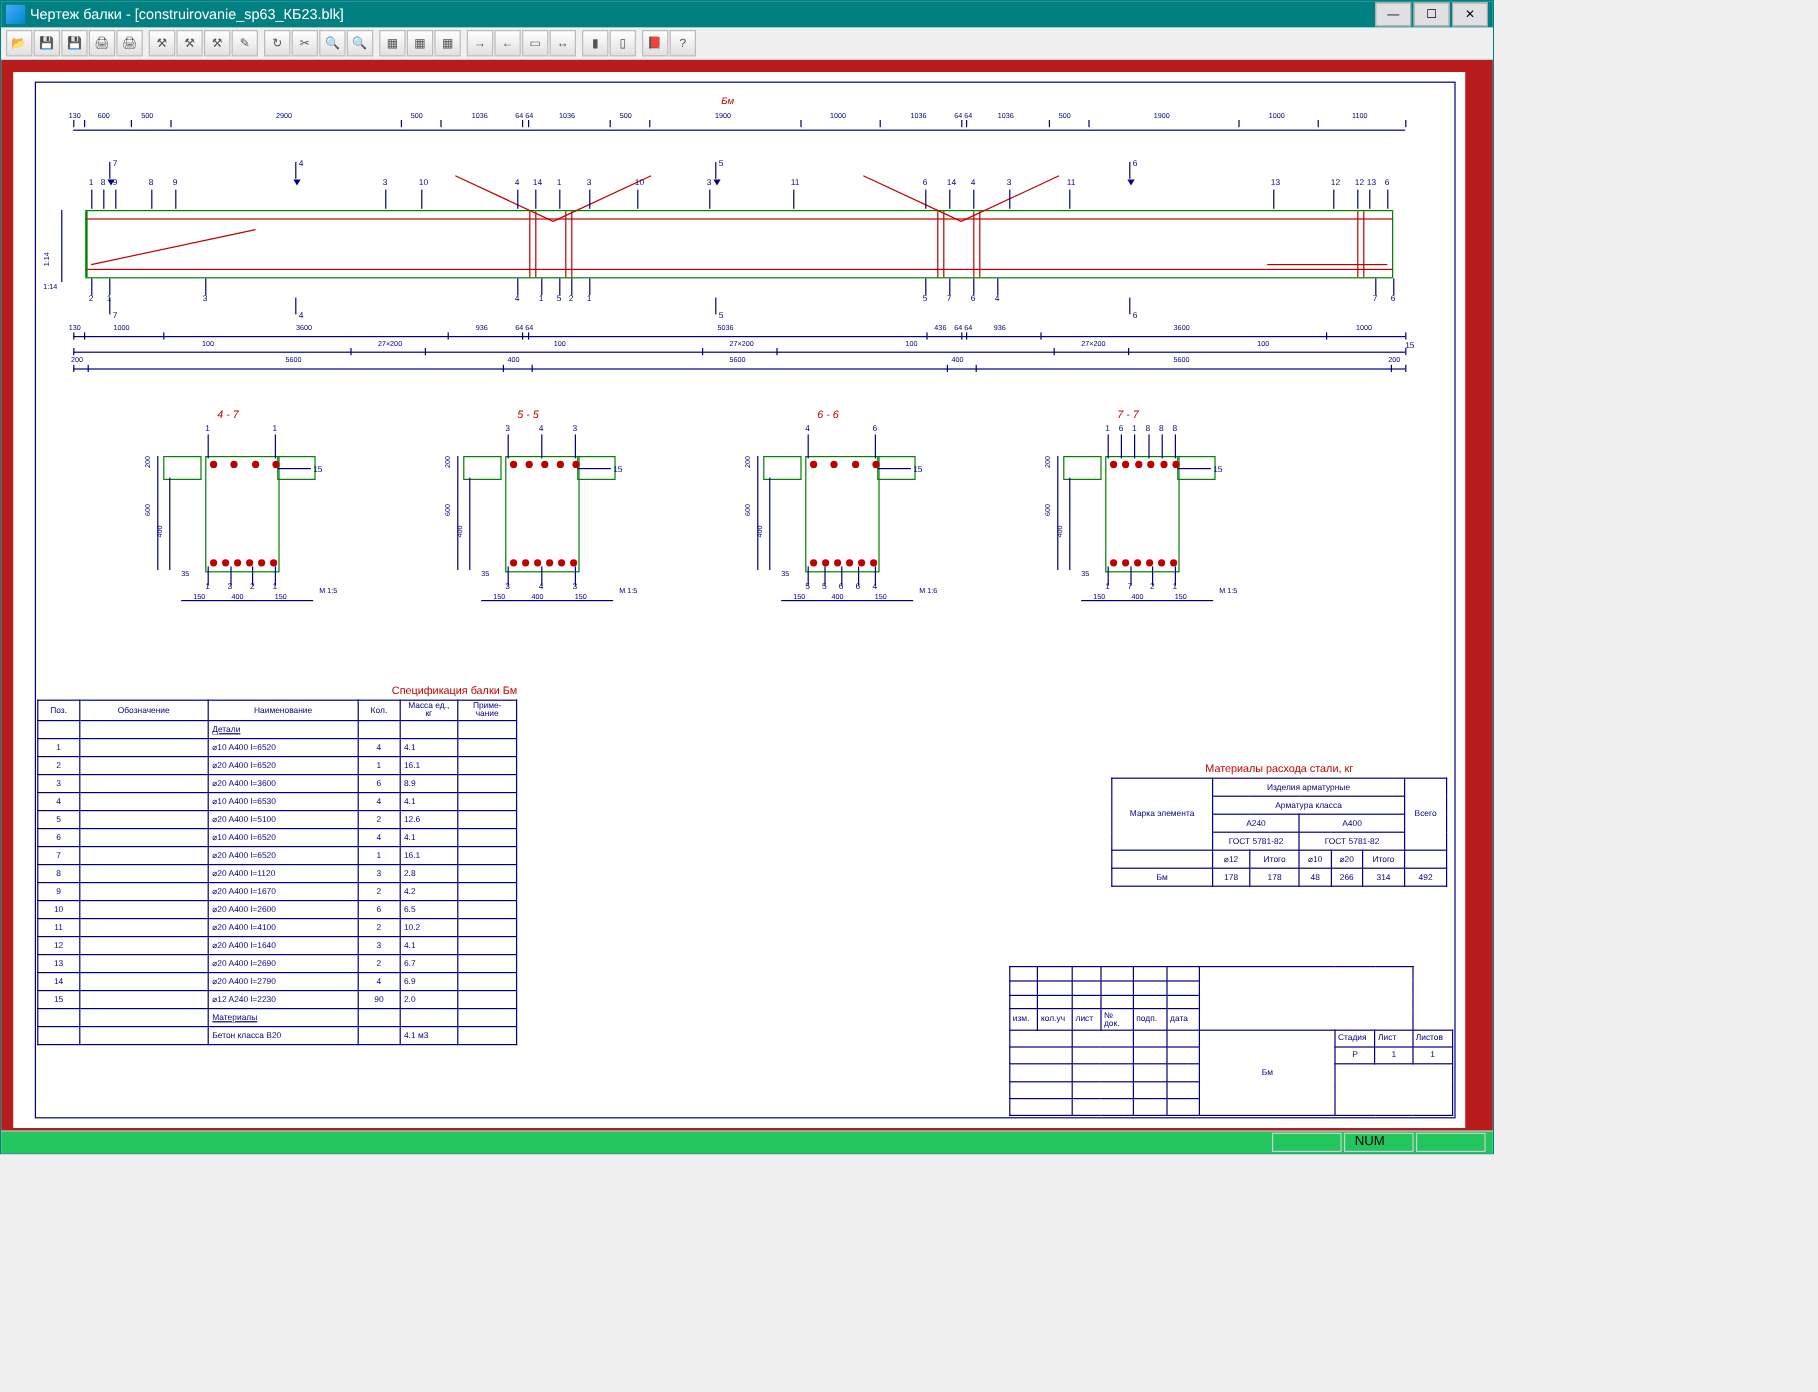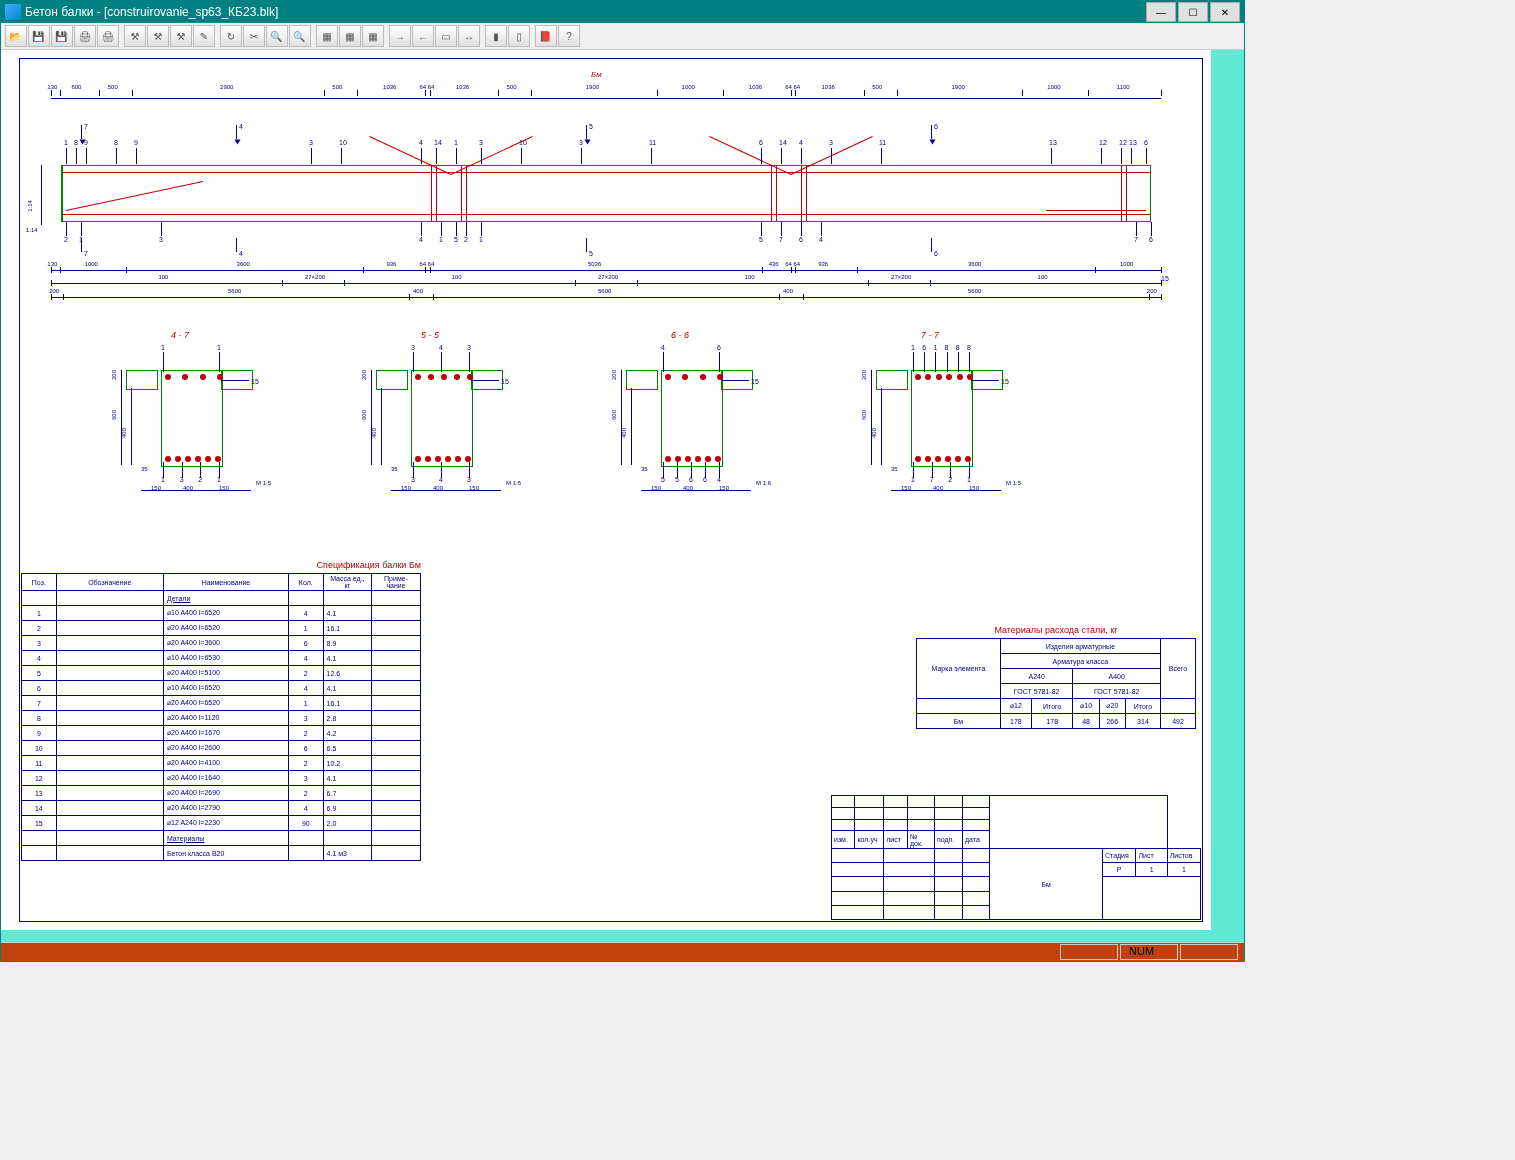--- a/index.html
+++ b/index.html
@@ -10,24 +10,24 @@
   .winbtn{width:28px;height:18px;background:#e0e0e0;color:#000;display:flex;align-items:center;justify-content:center;margin-left:2px;border:1px solid #aaa;font-size:10px;}
   .menubar{background:#f0f0f0;height:20px;display:flex;align-items:center;padding:0 4px;border-bottom:1px solid #ddd;}
   .menubar .micon{width:16px;height:16px;background:linear-gradient(135deg,#4af,#08c);margin-right:4px;}
   .menubar span{margin-right:10px;font-size:11px;}
   .menubar span u{text-decoration:underline;}
   .mdi-controls{margin-left:auto;display:flex;}
   .mdi-controls div{width:14px;height:12px;border:1px solid #999;margin-left:2px;font-size:8px;display:flex;align-items:center;justify-content:center;}
   .toolbar{background:#f0f0f0;height:26px;display:flex;align-items:center;padding:0 4px;border-bottom:1px solid #ccc;}
   .tbtn{width:20px;height:20px;border:1px solid #bbb;background:linear-gradient(#fff,#e0e0e0);margin-right:1px;display:flex;align-items:center;justify-content:center;font-size:10px;color:#555;}
   .tsep{width:4px;}
-  .workspace{flex:1;background:#5eead4;overflow:hidden;position:relative;}
+  .workspace{flex:1;background:#b91c1c;padding:10px;overflow:hidden;position:relative;}
   .sheet{background:#fff;width:1210px;height:880px;position:relative;font-family:"Arial Narrow",Arial;font-size:7px;}
   .frame{position:absolute;left:18px;top:8px;right:8px;bottom:8px;border:1px solid #000080;}
-  .statusbar{height:18px;background:#c2410c;border-top:1px solid #ccc;display:flex;align-items:center;padding:0 4px;}
+  .statusbar{height:18px;background:#22c55e;border-top:1px solid #ccc;display:flex;align-items:center;padding:0 4px;}
   .statusbar .cell{border:1px solid #ccc;padding:0 8px;height:14px;margin-right:2px;}
   .statusbar .spacer{flex:1;}
   
   .g{position:absolute;}
   .redtxt{color:#c00000;font-size:8px;}
   
   .beam{position:absolute;left:60px;top:115px;width:1090px;height:55px;border-top:1.5px solid #008000;border-bottom:1.5px solid #008000;}
   .rebar{position:absolute;height:1px;background:#c00000;}
   .vmark{position:absolute;width:1px;background:#000080;}
   .dimline{position:absolute;height:1px;background:#000080;}
@@ -59,21 +59,21 @@
   .arrow-r{position:absolute;width:0;height:0;border-top:3px solid transparent;border-bottom:3px solid transparent;border-left:5px solid #000080;}
   .secline{position:absolute;width:1px;height:14px;background:#000080;}
   .num{position:absolute;font-size:7px;color:#000080;}
 </style>
 </head>
 <body>
 
 <div class="window">
   <div class="titlebar">
     <div class="icon"></div>
-    <div class="title">Бетон балки - [construirovanie_sp63_КБ23.blk]</div>
+    <div class="title">Чертеж балки - [construirovanie_sp63_КБ23.blk]</div>
     <div class="winbtn">—</div>
     <div class="winbtn">☐</div>
     <div class="winbtn">✕</div>
   </div>
   <div class="toolbar">
     <div class="tbtn">📂</div>
     <div class="tbtn">💾</div>
     <div class="tbtn">💾</div>
     <div class="tbtn">🖨</div>
     <div class="tbtn">🖨</div>

